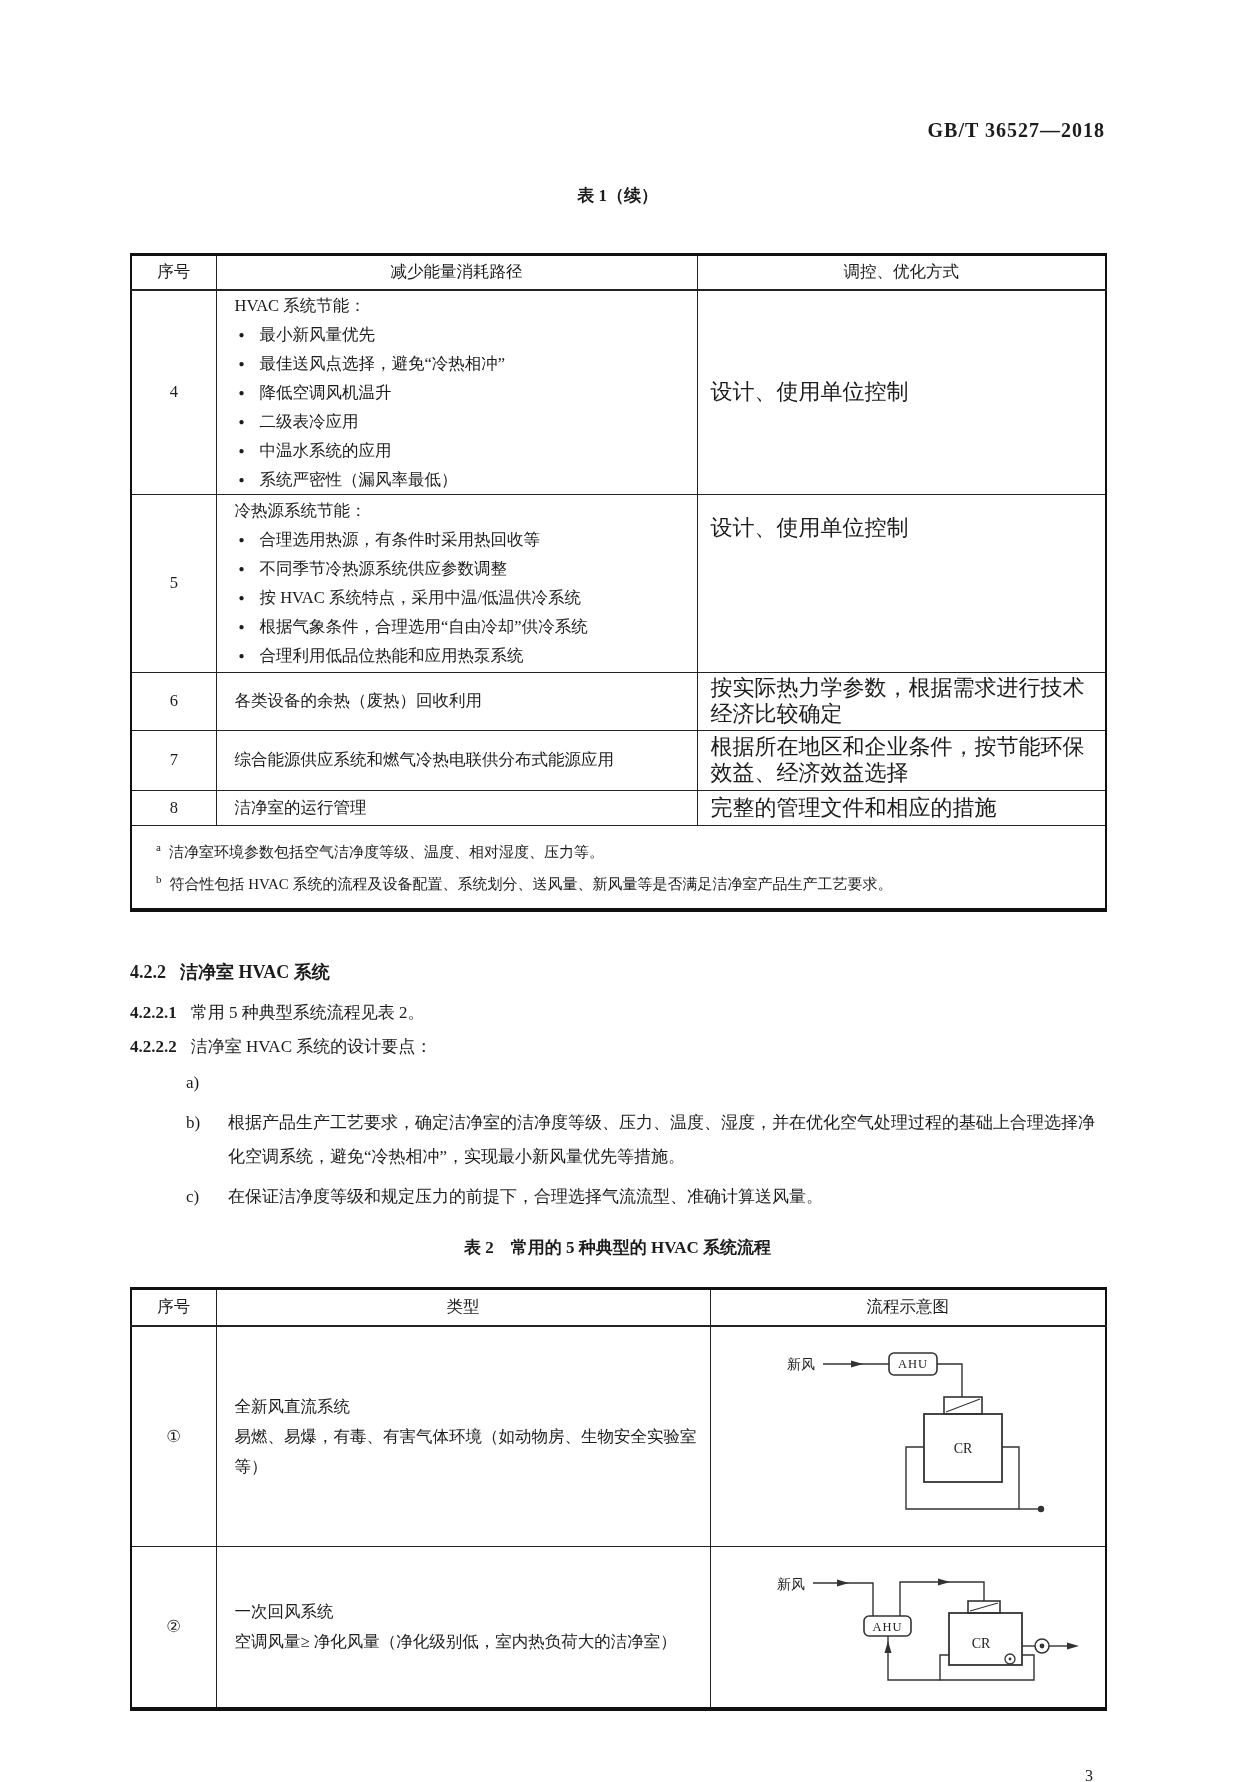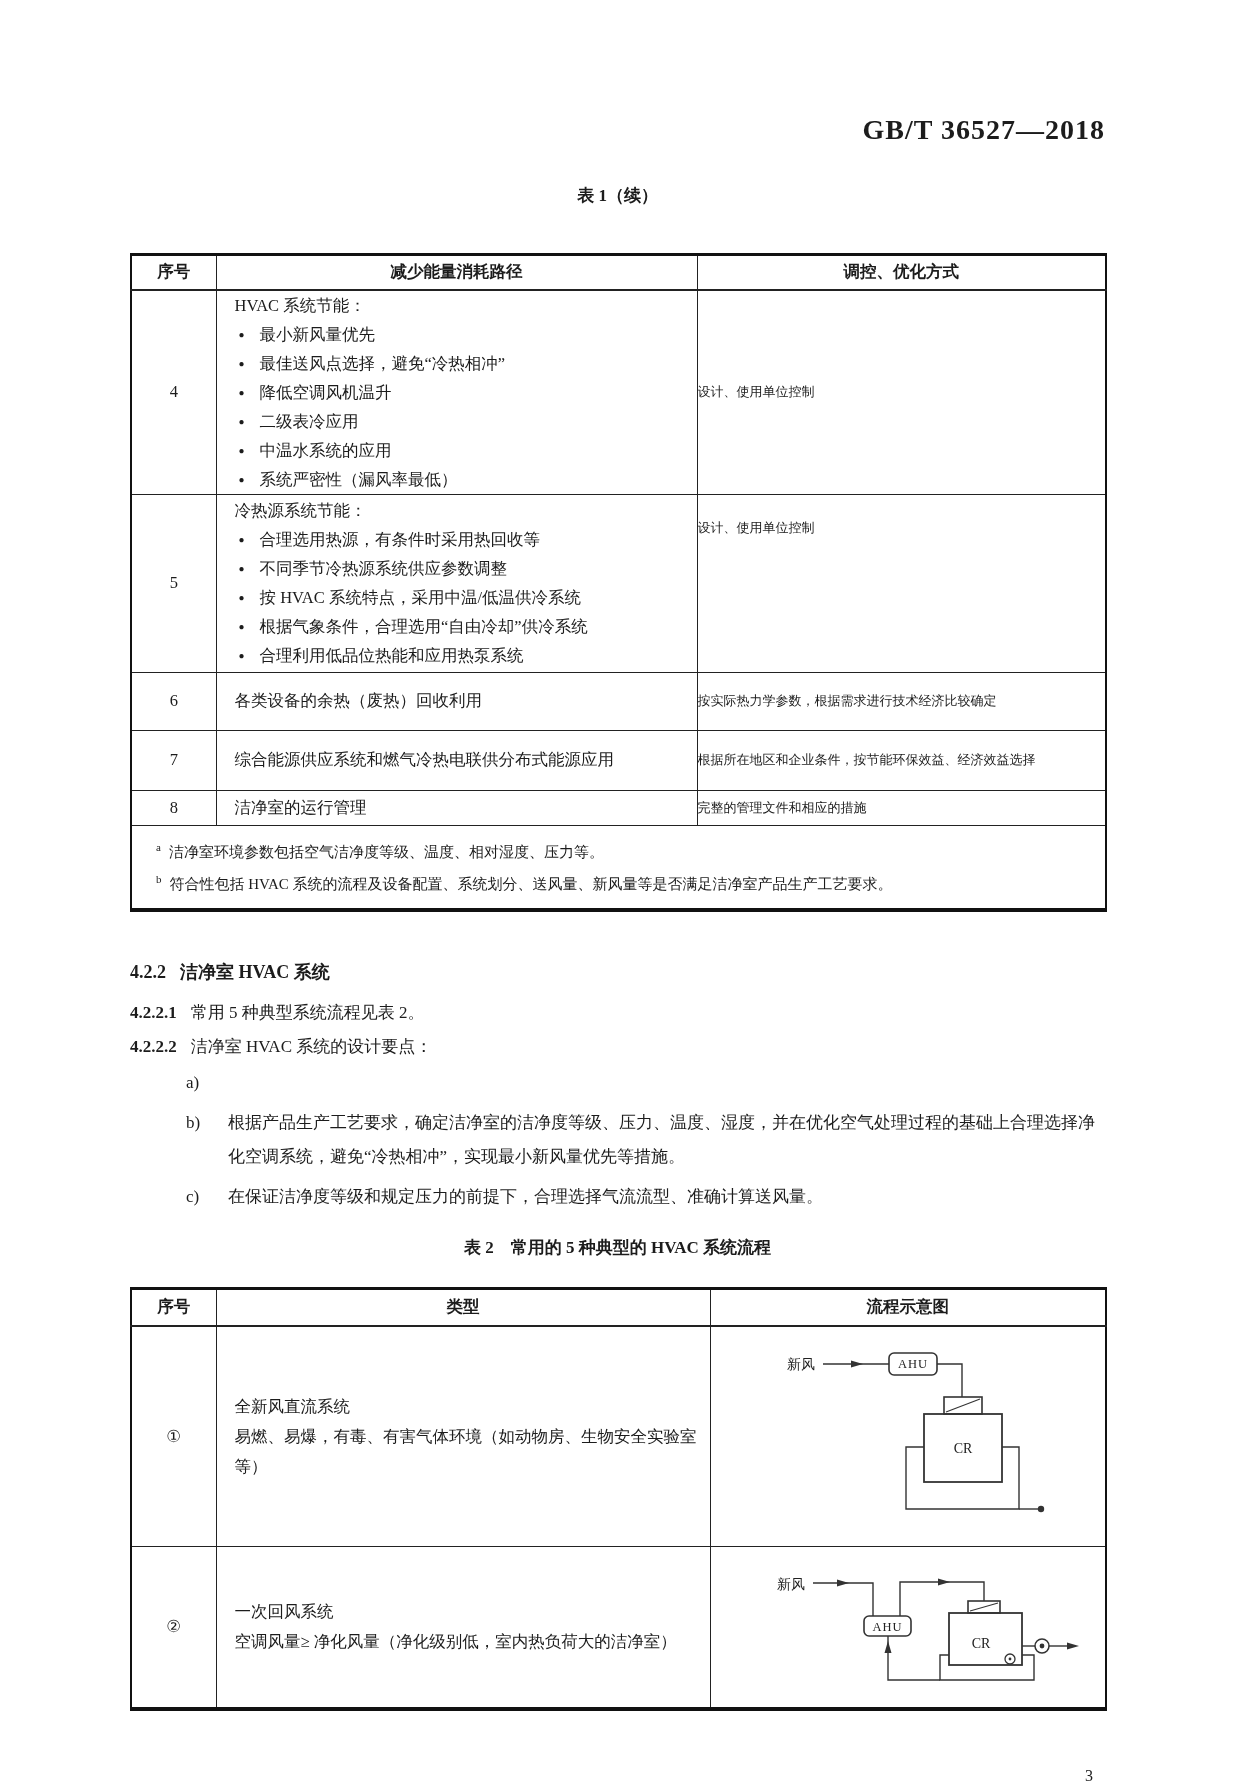--- a/index.html
+++ b/index.html
@@ -12,21 +12,21 @@
     position:relative;
     overflow:hidden;
   }
   .content{padding-left:130px;width:975px;}
 
   
   .std-header{
     margin-top:118px;
     text-align:right;
     font-weight:bold;
-    font-size:28px;
+    font-size:20px;
     letter-spacing:1px;
     line-height:24px;
   }
 
   
   .tbl-caption{
     margin-top:44px;
     text-align:center;
     font-weight:bold;
     font-size:17px;
@@ -52,27 +52,27 @@
     border-top-width:3px;
     border-bottom-width:4px;
   }
   .gbtable th,.gbtable td{
     border:1.4px solid #222;
     padding:0;
     font-weight:normal;
   }
   .gbtable thead th{
     border-bottom-width:2.5px;
-    font-weight:bold;
+    font-weight:normal;
     text-align:center;
     font-size:16.5px;
   }
   td.num{text-align:center;vertical-align:middle;font-size:16.5px;}
   td.path{vertical-align:middle;padding-left:18px;font-size:16.5px;line-height:28px;}
-  td.method{vertical-align:middle;padding-right:10px;font-size:13px;line-height:26px;}
+  td.method{vertical-align:middle;padding-left:13px;padding-right:10px;font-size:22px;line-height:26px;}
   td.method.top{vertical-align:top;padding-top:20px;}
   .path-title{line-height:29px;}
   .bullet{line-height:29px;padding-left:4px;}
   .bullet::before{
     content:"●";
     display:inline-block;
     width:21px;
     font-size:10px;
     vertical-align:2px;
   }

